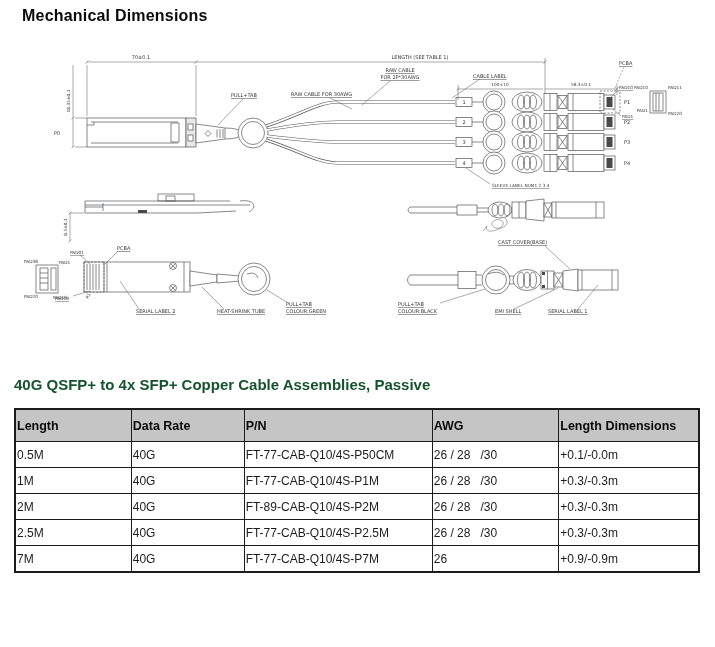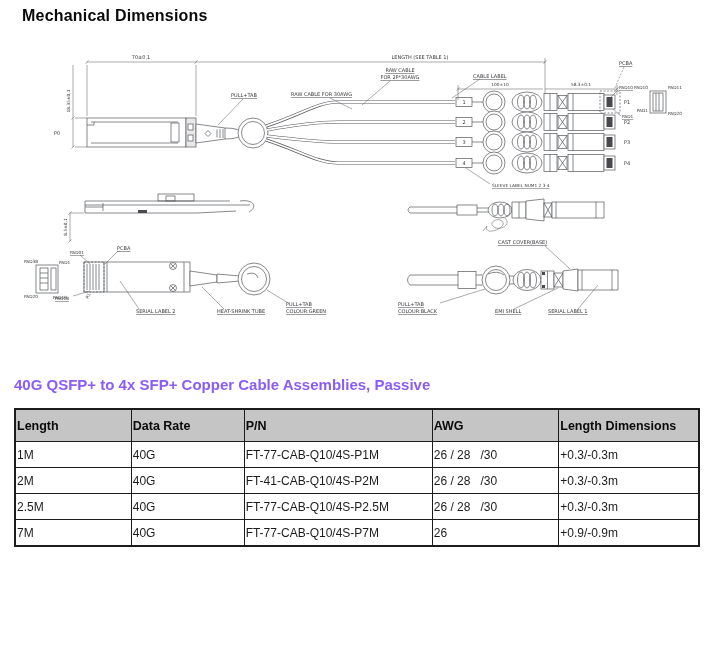--- a/index.html
+++ b/index.html
@@ -1,18 +1,18 @@
 <!DOCTYPE html>
 <html><head>
 <meta charset="utf-8">
 <style>
   html,body{margin:0;padding:0;background:#fff;}
   body{width:715px;height:647px;position:relative;font-family:"Liberation Sans",sans-serif;color:#111;overflow:hidden;}
   .page-title{position:absolute;left:22px;top:7px;font-size:16px;font-weight:bold;color:#0a0a0a;letter-spacing:.2px;text-align:center;}
-  .section-heading{position:absolute;left:14px;top:376px;font-size:15px;font-weight:bold;color:#8b5cf6;}
+  .section-heading{position:absolute;left:14px;top:376px;font-size:15px;font-weight:bold;color:#14532d;}
   #drawing{position:absolute;left:0;top:45px;}
   
   .ln{stroke:#55565a;stroke-width:.7;fill:none;}
   .lnt{stroke:#55565a;stroke-width:.5;fill:none;}
   .fil{fill:#fff;stroke:#55565a;stroke-width:.7;}
   .gry{fill:#e8e8ea;stroke:#55565a;stroke-width:.7;}
   .drk{fill:#4a4a4e;stroke:none;}
   .cable{stroke:#55565a;stroke-width:3.2;fill:none;}
   .core{stroke:#fff;stroke-width:1.8;fill:none;}
   .dash{stroke-dasharray:2,1.5;}
@@ -360,30 +360,37 @@
     <tr>
       <th>Length</th>
       <th>Data Rate</th>
       <th>P/N</th>
       <th>AWG</th>
       <th>Length Dimensions</th>
     </tr>
   </thead>
   <tbody>
     <tr>
+      <td>0.5M</td>
+      <td>40G</td>
+      <td>FT-77-CAB-Q10/4S-P50CM</td>
+      <td>26 / 28   /30</td>
+      <td>+0.1/-0.0m</td>
+    </tr>
+    <tr>
       <td>1M</td>
       <td>40G</td>
       <td>FT-77-CAB-Q10/4S-P1M</td>
       <td>26 / 28   /30</td>
       <td>+0.3/-0.3m</td>
     </tr>
     <tr>
       <td>2M</td>
       <td>40G</td>
-      <td>FT-41-CAB-Q10/4S-P2M</td>
+      <td>FT-89-CAB-Q10/4S-P2M</td>
       <td>26 / 28   /30</td>
       <td>+0.3/-0.3m</td>
     </tr>
     <tr>
       <td>2.5M</td>
       <td>40G</td>
       <td>FT-77-CAB-Q10/4S-P2.5M</td>
       <td>26 / 28   /30</td>
       <td>+0.3/-0.3m</td>
     </tr>

